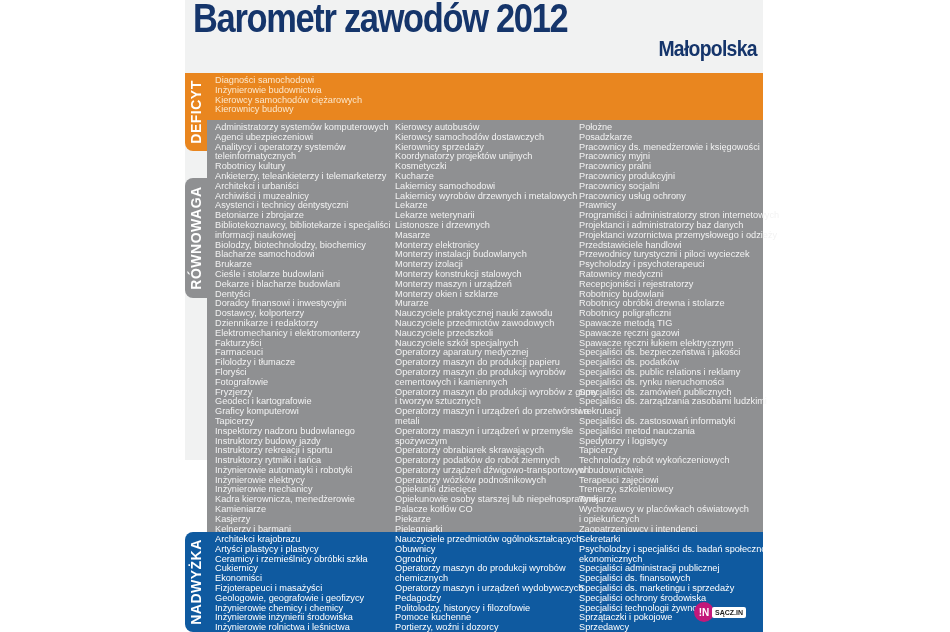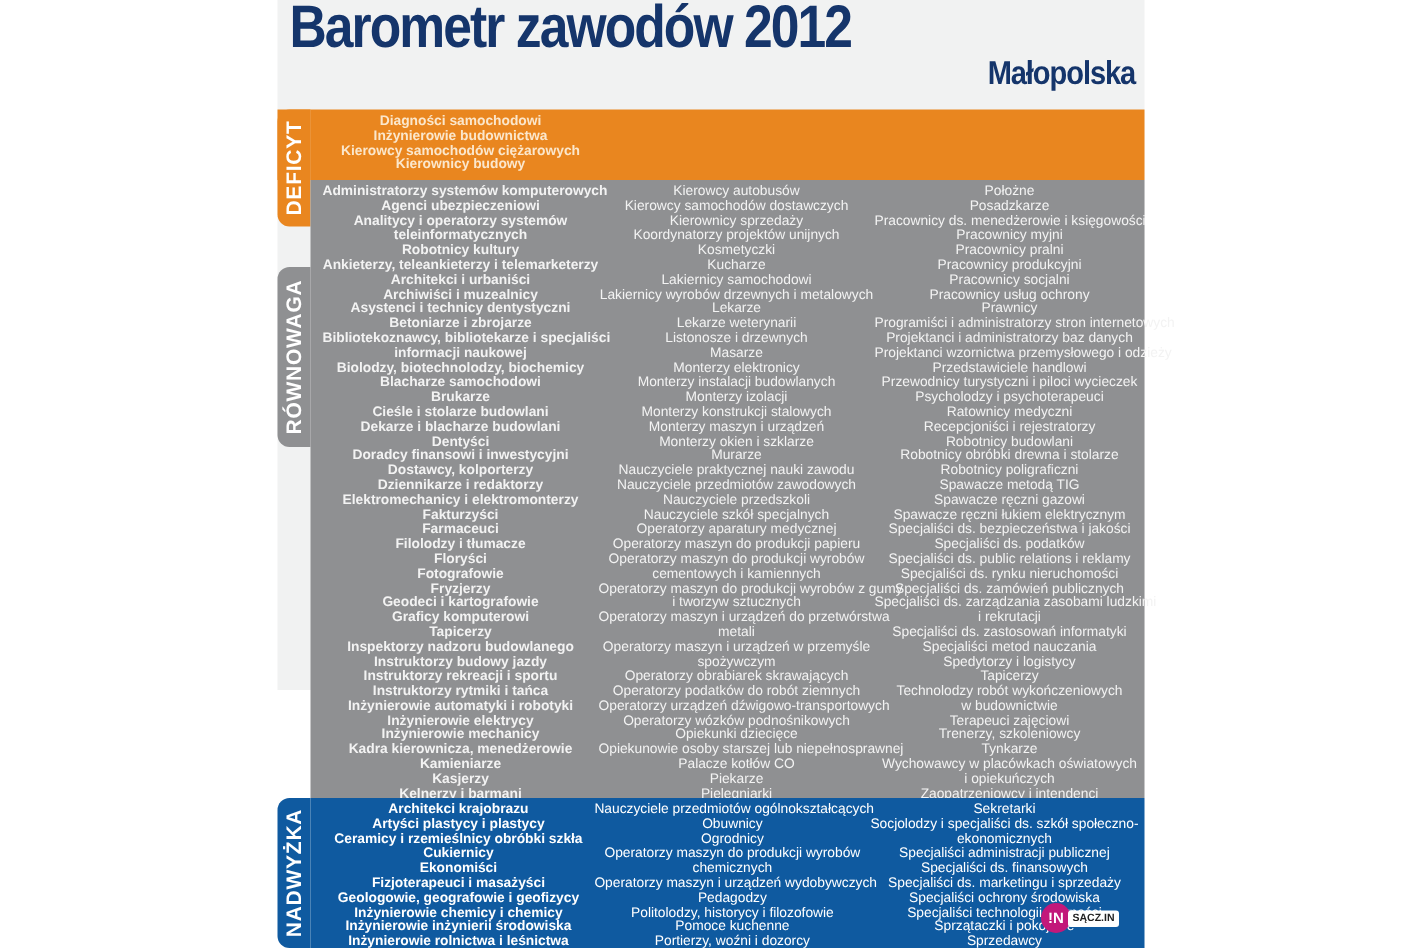--- a/index.html
+++ b/index.html
@@ -1,18 +1,18 @@
 <!DOCTYPE html>
 <html><head>
 <meta charset="utf-8">
 <style>
   * { box-sizing: border-box; margin: 0; padding: 0; }
   html, body { width: 950px; height: 632px; overflow: hidden; background: #ffffff; }
   body { font-family: "Liberation Sans", sans-serif; position: relative; }
-  .page { position: absolute; left: 185px; top: 0; width: 578px; height: 460px; background: #f1f2f2; text-align: center; }
+  .page { position: absolute; left: 185px; top: 0; width: 578px; height: 460px; background: #f1f2f2; }
   .title { position: absolute; left: 8px; top: -4px; font-family: "Liberation Sans", sans-serif; font-weight: bold; font-size: 40px; color: #15356b; letter-spacing: -1.5px; transform: scaleX(0.86); transform-origin: left top; white-space: nowrap; }
   .region { position: absolute; right: 6px; top: 36px; font-weight: bold; font-size: 22px; color: #15356b; letter-spacing: -0.8px; transform: scaleX(0.88); transform-origin: right top; white-space: nowrap; }
 
   .section { position: absolute; left: 0; right: 0; }
   .sec-deficyt { top: 73px; height: 47px; }
   .sec-rownowaga { top: 120px; height: 412px; }
   .sec-nadwyzka { top: 532px; height: 100px; }
 
   .tab { position: absolute; left: 0; width: 22px; border-radius: 8px 0 0 8px; display: flex; align-items: center; justify-content: center; }
   .tab span { display: block; transform: rotate(-90deg); white-space: nowrap; color: #ffffff; font-weight: bold; font-size: 14px; letter-spacing: 0.5px; }
@@ -21,21 +21,21 @@
   .sec-nadwyzka .tab { top: 0; height: 100px; background: #0f5aa0; }
 
   .band { position: absolute; left: 22px; right: 0; top: 0; bottom: 0; }
   .sec-deficyt .band { background: #e9861f; border-radius: 0 0 0 0; }
   .sec-rownowaga .band { background: #8f9092; }
   .sec-nadwyzka .band { background: #0f5aa0; }
   .sec-deficyt .tabfill { position:absolute; left:0; top:0; width:22px; height:47px; background:#e9861f; }
 
   .cols { position: absolute; left: 30px; right: 4px; top: 3px; display: flex; }
   .col { font-size: 9.2px; line-height: 9.8px; color: #ffffff; white-space: nowrap; }
-  .col.c1 { width: 184px; font-weight: bold; }
+  .col.c1 { width: 184px; }
   .col.c2 { width: 184px; }
   .col.c3 { width: 180px; }
   .sec-deficyt .col { color: #fbe7cc; }
   .sec-rownowaga .col { color: #f3f3f3; }
   .item { display: block; }
 
   .logo { position: absolute; left: 694px; top: 602px; display: flex; align-items: center; }
   .logo-circle { width: 20px; height: 20px; border-radius: 50%; background: #c2187a; color: #fff; font-weight: bold; font-size: 10px; display: flex; align-items: center; justify-content: center; }
   .logo-text { background: #ffffff; color: #222; font-weight: bold; font-size: 7px; padding: 2px 3px; margin-left: -2px; border-radius: 2px; }
 </style>
@@ -228,21 +228,21 @@
           <span class="item">Operatorzy maszyn do produkcji wyrobów</span>
           <span class="item">chemicznych</span>
           <span class="item">Operatorzy maszyn i urządzeń wydobywczych</span>
           <span class="item">Pedagodzy</span>
           <span class="item">Politolodzy, historycy i filozofowie</span>
           <span class="item">Pomoce kuchenne</span>
           <span class="item">Portierzy, woźni i dozorcy</span>
         </div>
       <div class="col c3">
           <span class="item">Sekretarki</span>
-          <span class="item">Socjolodzy i specjaliści ds. szkół społeczno-</span>
+          <span class="item">Psycholodzy i specjaliści ds. badań społeczno-</span>
           <span class="item">ekonomicznych</span>
           <span class="item">Specjaliści administracji publicznej</span>
           <span class="item">Specjaliści ds. finansowych</span>
           <span class="item">Specjaliści ds. marketingu i sprzedaży</span>
           <span class="item">Specjaliści ochrony środowiska</span>
           <span class="item">Specjaliści technologii żywności</span>
           <span class="item">Sprzątaczki i pokojowe</span>
           <span class="item">Sprzedawcy</span>
         </div>
     </div>

